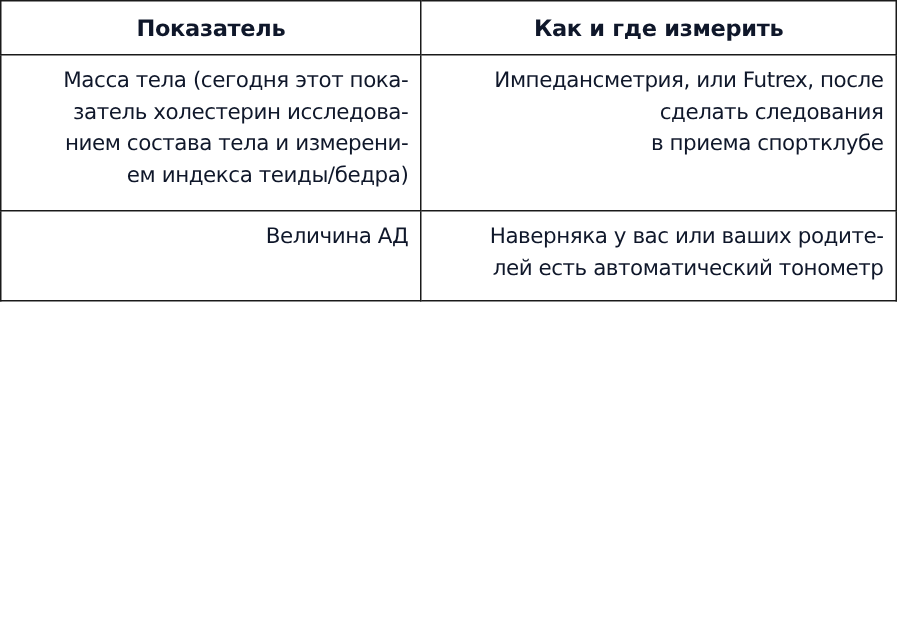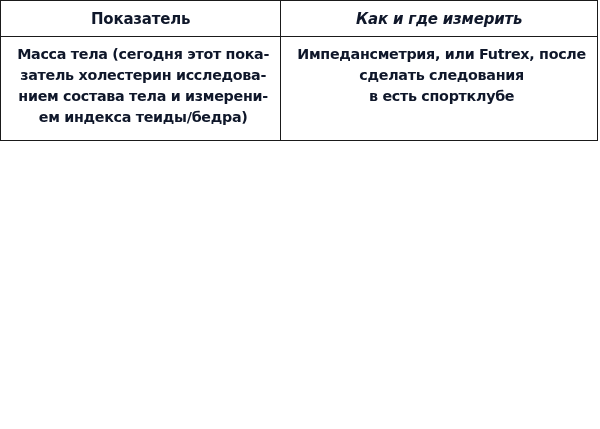--- a/index.html
+++ b/index.html
@@ -7,39 +7,38 @@
   .tbl {
     position: absolute; left: 0; top: 0;
     width: 598px;
     border-collapse: collapse;
     font-family: "DejaVu Sans", sans-serif;
     color: #0f172a;
   }
   .tbl th, .tbl td {
     border: 1.5px solid #1a1a1a;
     vertical-align: top;
-    text-align: center;
+    text-align: right;
     padding: 0;
-    font-weight: bold;
   }
   .tbl th {
     font-weight: bold;
     font-size: 15px;
     text-align: center;
     vertical-align: middle;
     height: 35px;
     letter-spacing: -0.2px;
   }
   .tbl td {
     font-size: 14.3px;
     line-height: 21px;
     letter-spacing: -0.3px;
   }
   .c1 { width: 275px; }
-  .c2 { width: 311px; font-style: italic; }
+  .c2 { width: 311px; }
   .cell { padding: 7px 8px 0 13px; white-space: nowrap; }
   .cell.r { padding-left: 13px; }
   .line { display: block; }
   tr.r1 td { height: 103px; }
   tr.r2 td { height: 61px; }
   tr.r3 td { height: 79px; }
   tr.r4 td { height: 79px; }
   tr.r5 td { height: 59px; }
 </style>
 </head>
@@ -59,18 +58,31 @@
         <span class="line">Масса тела (сегодня этот пока-</span>
         <span class="line">затель холестерин исследова-</span>
         <span class="line">нием состава тела и измерени-</span>
         <span class="line">ем индекса теиды/бедра)</span>
       </div>
         </td>
       <td>
           <div class="cell r">
         <span class="line">Импедансметрия, или Futrex, после</span>
         <span class="line">сделать следования</span>
-        <span class="line">в есть спортклубе</span>
+        <span class="line">в приема спортклубе</span>
+      </div>
+        </td>
+    </tr>
+    <tr class="r5">
+      <td>
+          <div class="cell">
+        <span class="line">Величина АД</span>
+      </div>
+        </td>
+      <td>
+          <div class="cell r">
+        <span class="line">Наверняка у вас или ваших родите-</span>
+        <span class="line">лей есть автоматический тонометр</span>
       </div>
         </td>
     </tr>
   </tbody>
 </table>
 
 </body></html>

